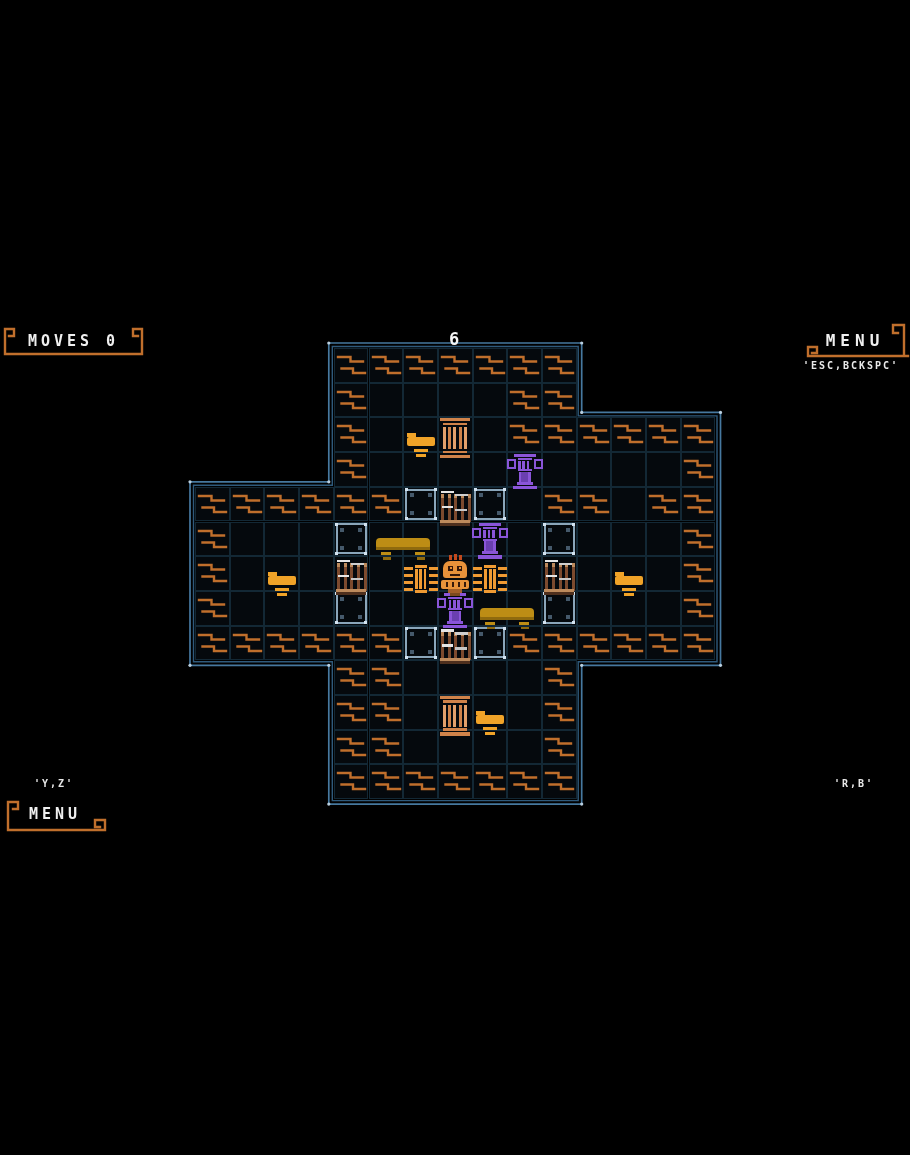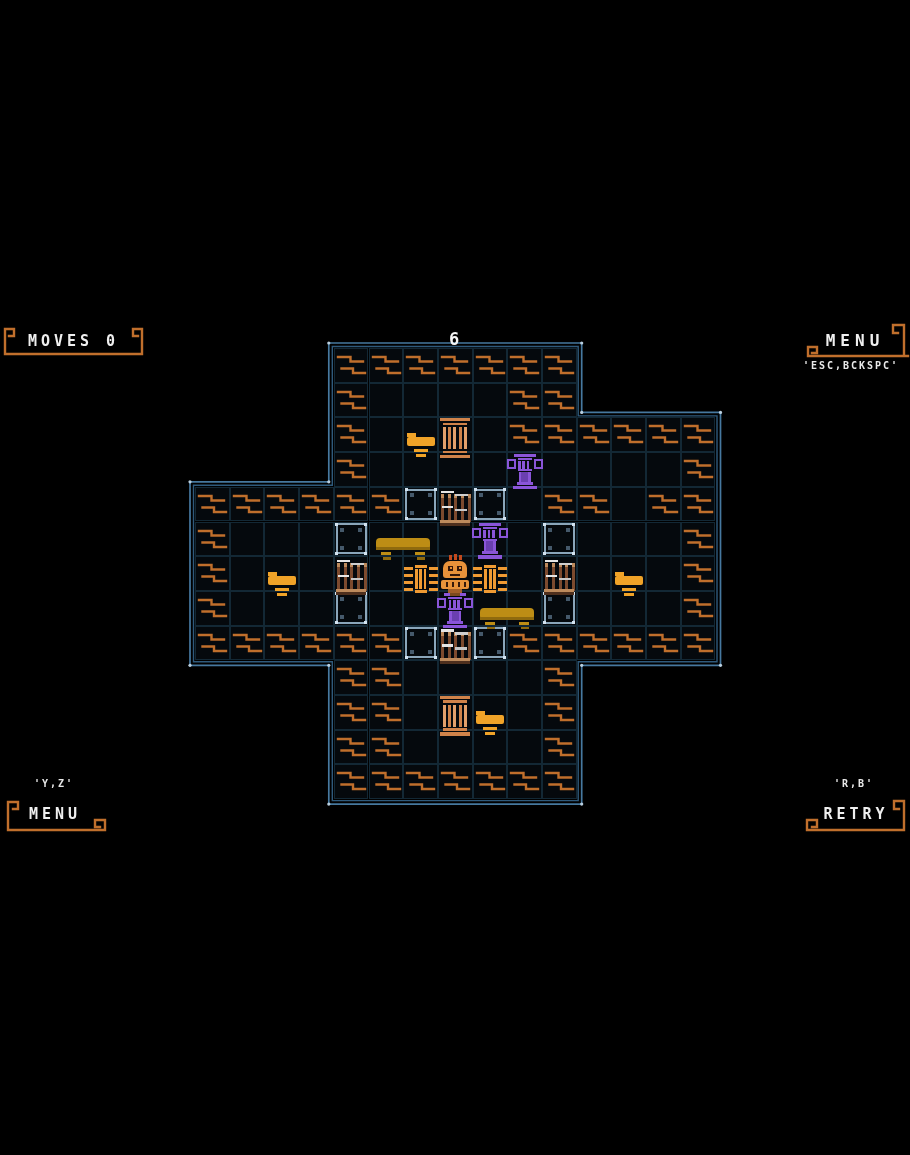--- a/index.html
+++ b/index.html
@@ -757,20 +757,14 @@
 
   <div class="hint" style="left:4px;top:778px;width:100px;">'Y,Z'</div>
   <div class="abs" style="left:3px;top:797px;width:104px;height:38px;">
     <svg class="frame-svg" width="104" height="38">
       <path d="M5,33 H102 M5,33 V5 H15 V12 H10 M102,33 V23 H92 V30 H97"></path>
     </svg>
     <div class="hud-text" style="top:8px;">MENU</div>
   </div>
 
   <div class="hint" style="left:804px;top:778px;width:100px;">'R,B'</div>
-  <div class="abs" style="left:803px;top:795px;width:106px;height:40px;">
-    <svg class="frame-svg" width="106" height="40">
-      <path d="M4,35 H101 M4,35 V25 H14 V32 H9 M101,35 V6 H91 V14 H96"></path>
-    </svg>
-    <div class="hud-text" style="top:10px;">RETRY</div>
-  </div>
 
 </div>
 
 </body></html>

